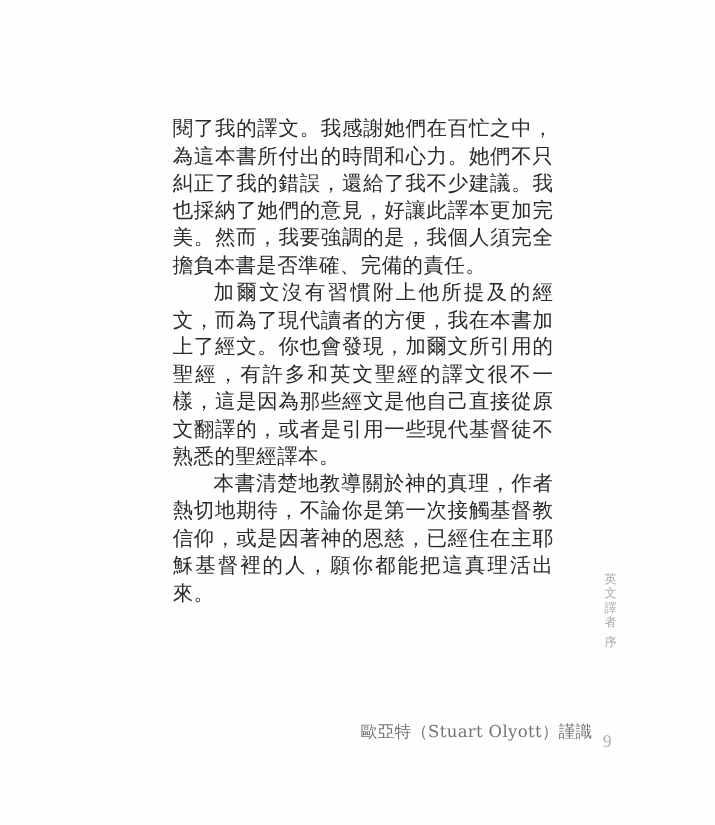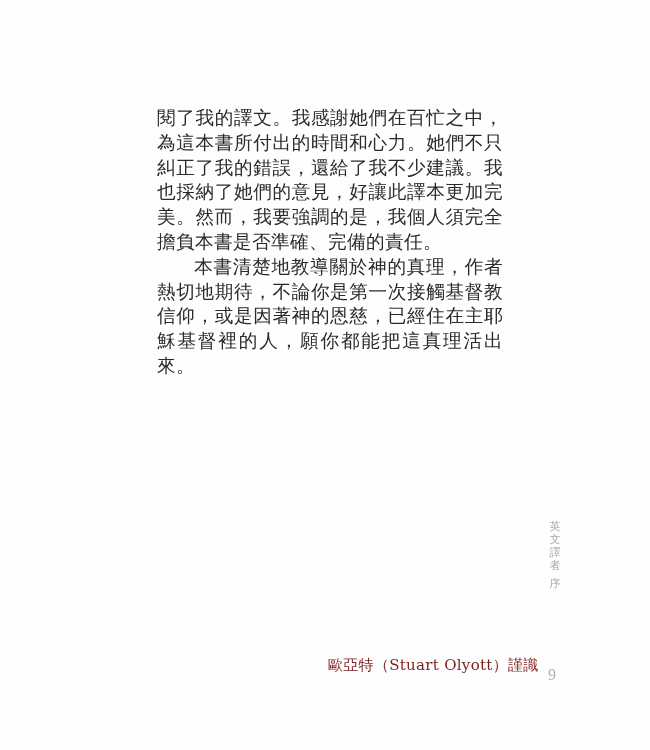--- a/index.html
+++ b/index.html
@@ -4,34 +4,35 @@
 <style>
   html, body { margin:0; padding:0; }
   body { width:650px; height:750px; background:#ffffff; position:relative; overflow:hidden;
          font-family:"DejaVu Serif","Liberation Serif",serif; color:#2a2a2a; }
   .page { position:absolute; left:0; top:0; width:650px; height:750px; background:#fefefe; }
   .body-text { position:absolute; left:157px; top:106px; width:346px; }
   .para { margin:0; font-size:18.6px; line-height:24.8px; letter-spacing:0.4px;
           text-align:justify; text-indent:2em; word-break:break-all;font-family:Liberation Serif, serif; }
   .para.first { text-indent:0; }
   .signature { position:absolute; left:328px; top:654px; width:176px; text-align:right;
-               font-size:15px; line-height:22px; color:#7f1d1d; white-space:nowrap; letter-spacing:0.3px; }
+               font-size:15px; line-height:22px; color:#737373; white-space:nowrap; letter-spacing:0.3px; }
   .side-label { position:absolute; left:548px; top:520px; width:14px; font-size:11px;
                 line-height:13px; color:#a8a8a8; text-align:center; }
   .side-label span { display:block; }
   .side-label .gap { height:5px; }
   .page-number { position:absolute; left:548px; top:666px; font-size:16px; color:#b0b0b0;
                  font-family:"Liberation Serif","DejaVu Serif",serif; }
 </style>
 </head>
 <body>
 
 <div class="page">
   <div class="body-text">
     <p class="para first">閱了我的譯文。我感謝她們在百忙之中，為這本書所付出的時間和心力。她們不只糾正了我的錯誤，還給了我不少建議。我也採納了她們的意見，好讓此譯本更加完美。然而，我要強調的是，我個人須完全擔負本書是否準確、完備的責任。</p>
+    <p class="para">加爾文沒有習慣附上他所提及的經文，而為了現代讀者的方便，我在本書加上了經文。你也會發現，加爾文所引用的聖經，有許多和英文聖經的譯文很不一樣，這是因為那些經文是他自己直接從原文翻譯的，或者是引用一些現代基督徒不熟悉的聖經譯本。</p>
     <p class="para">本書清楚地教導關於神的真理，作者熱切地期待，不論你是第一次接觸基督教信仰，或是因著神的恩慈，已經住在主耶穌基督裡的人，願你都能把這真理活出來。</p>
   </div>
 
   <div class="signature">歐亞特（Stuart Olyott）謹識</div>
 
   <div class="side-label">
     <span>英</span>
     <span>文</span>
     <span>譯</span>
     <span>者</span>

